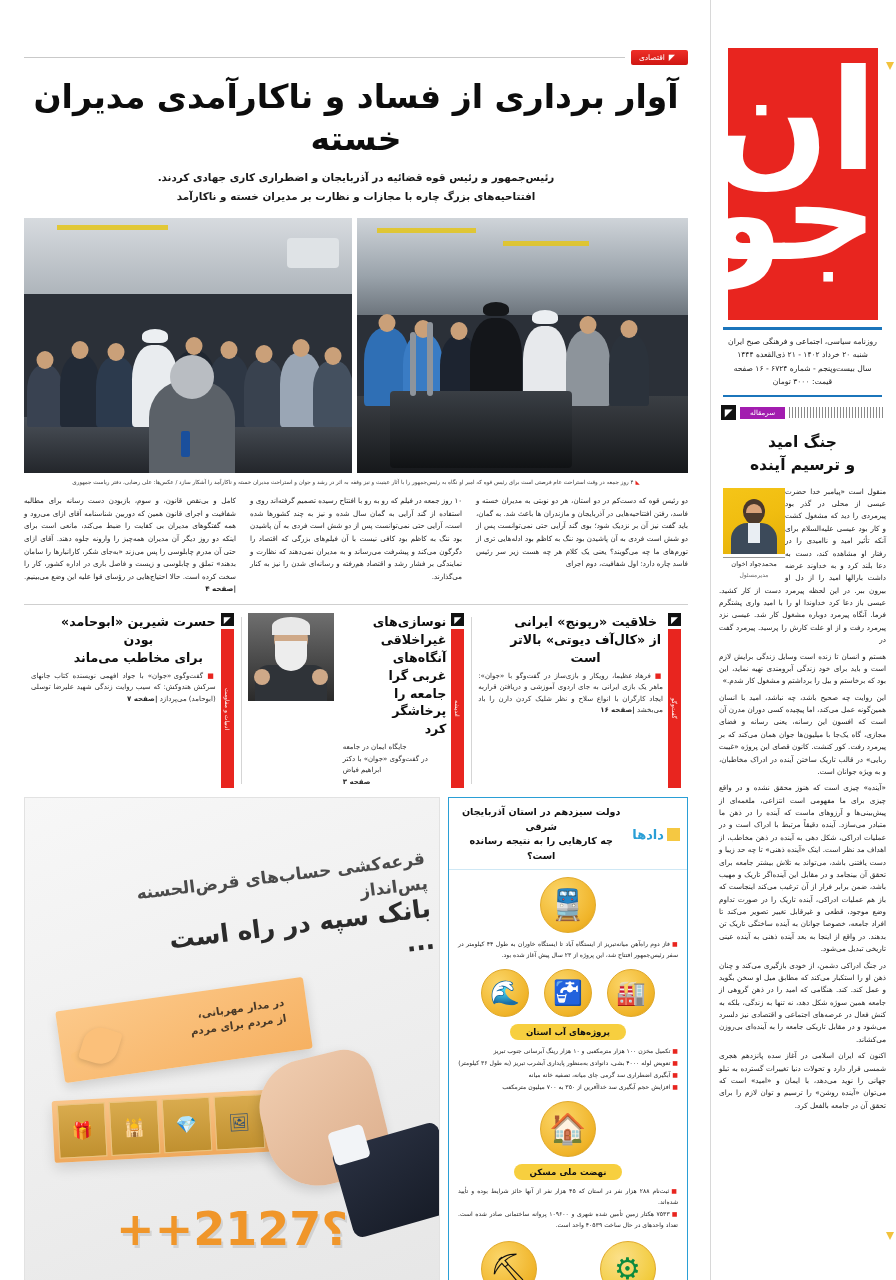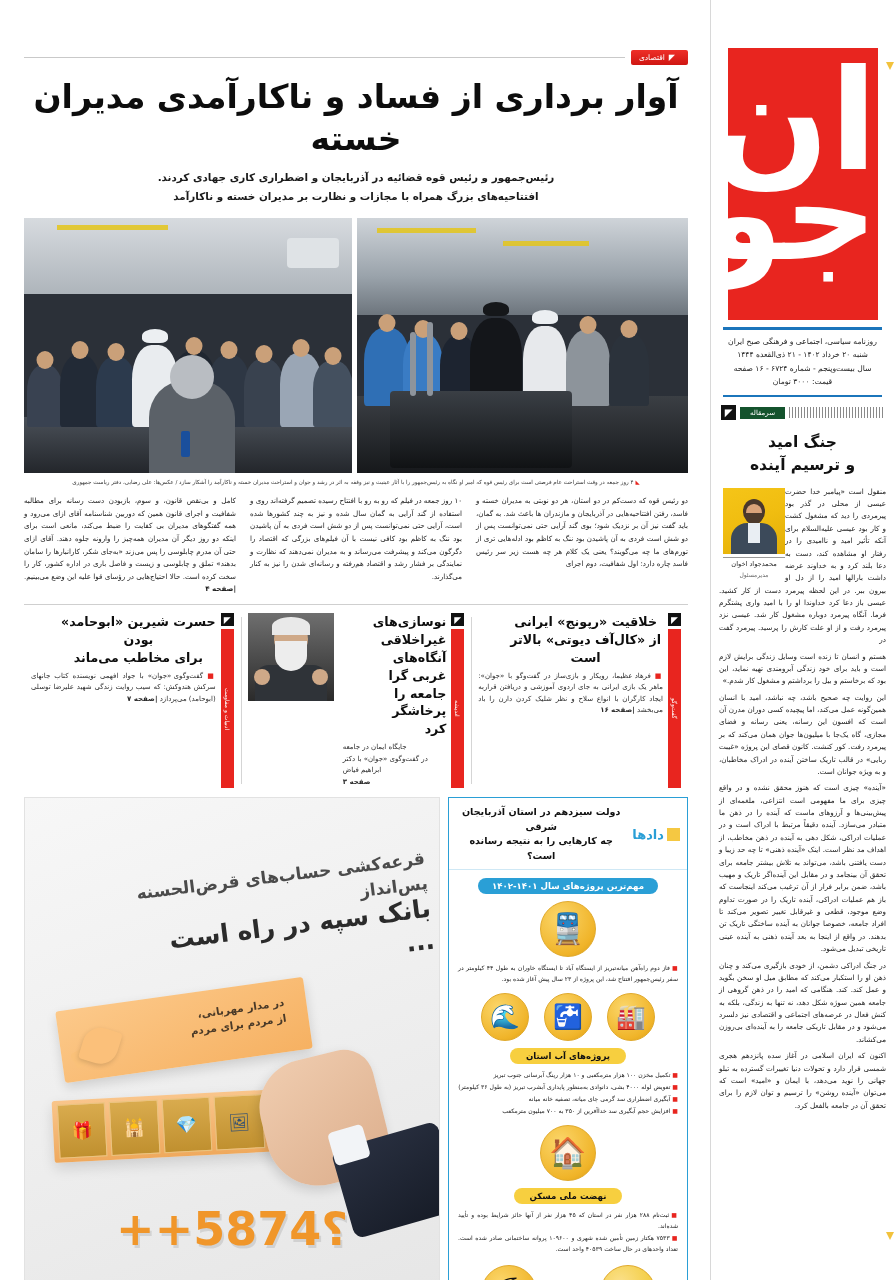--- a/index.html
+++ b/index.html
@@ -73,21 +73,21 @@
   }
   .sarmaghale-flag {
     width: 15px; height: 15px;
     background: #111;
     color: #fff;
     font-size: 10px;
     display: flex; align-items: center; justify-content: center;
     flex: 0 0 auto;
   }
   .sarmaghale-tag {
-    background: #14532d;
+    background: #a21caf;
     color: #fff;
     font-size: 7px;
     padding: 2px 10px;
     flex: 0 0 auto;
   }
   .sarmaghale-hatch {
     flex: 1 1 auto;
     height: 11px;
     background: repeating-linear-gradient(90deg,#8a8a8a 0 1px,#ffffff 1px 3px);
   }
@@ -528,21 +528,21 @@
         <span class="kicon">◤</span>
         <span>اقتصادی</span>
       </div>
       <div class="kicker-line"></div>
     </div>
 
     <h1 class="headline">آوار برداری از فساد و ناکارآمدی مدیران خسته</h1>
 
     <div class="subhead">
       <div>رئیس‌جمهور و رئیس قوه قضائیه در آذربایجان و اضطراری کاری جهادی کردند.</div>
-      <div>افتتاحیه‌های بزرگ همراه با مجازات و نظارت بر مدیران خسته و ناکارآمد</div>
+      <div>افتتاحیه‌های بزرگ چاره با مجازات و نظارت بر مدیران خسته و ناکارآمد</div>
     </div>
 
     <div class="photo-row">
 
       <div class="photo p1">
         <div class="scene">
           <div class="f-ceiling"></div>
           <div class="f-beam" style="left:6%;width:30%"></div>
           <div class="f-beam" style="left:44%;width:26%;top:9%"></div>
           <div class="f-floor"></div>
@@ -707,23 +707,20 @@
           <div class="info-logo">
             <span class="sq"></span>
             <span class="word">دادها</span>
           </div>
           <div class="info-head-title">
             <div>دولت سیزدهم در استان آذربایجان شرقی</div>
             <div>چه کارهایی را به نتیجه رسانده است؟</div>
           </div>
         </div>
 
-        <div class="center">
-          <span class="pill-blue">مهم‌ترین پروژه‌های سال ۱۴۰۱-۱۴۰۲</span>
-        </div>
 
         <div class="center">
           <div class="icon-circle">🚆</div>
         </div>
         <div class="info-bullets">
           <div><span class="sq">■</span><span>فاز دوم راه‌آهن میانه‌تبریز از ایستگاه آباد تا ایستگاه خاوران به طول ۴۴ کیلومتر در سفر رئیس‌جمهور افتتاح شد، این پروژه از ۲۳ سال پیش آغاز شده بود.</span></div>
         </div>
 
         <div class="center">
           <div class="icon-circle small">🏭</div>
@@ -782,21 +779,21 @@
           <div class="cell">🏠</div>
           <div class="cell">🖼</div>
           <div class="cell">💎</div>
           <div class="cell">🕌</div>
           <div class="cell">🎁</div>
         </div>
         <div class="hand"></div>
         <div class="sleeve"></div>
         <div class="cuff"></div>
 
-        <div class="ad-number">++5874؟</div>
+        <div class="ad-number">++2127؟</div>
 
       </div>
 
     </div>
   </div>
 
   <div class="edge-mark" style="top:62px"></div>
   <div class="edge-mark" style="top:1232px"></div>
 
 </div>

